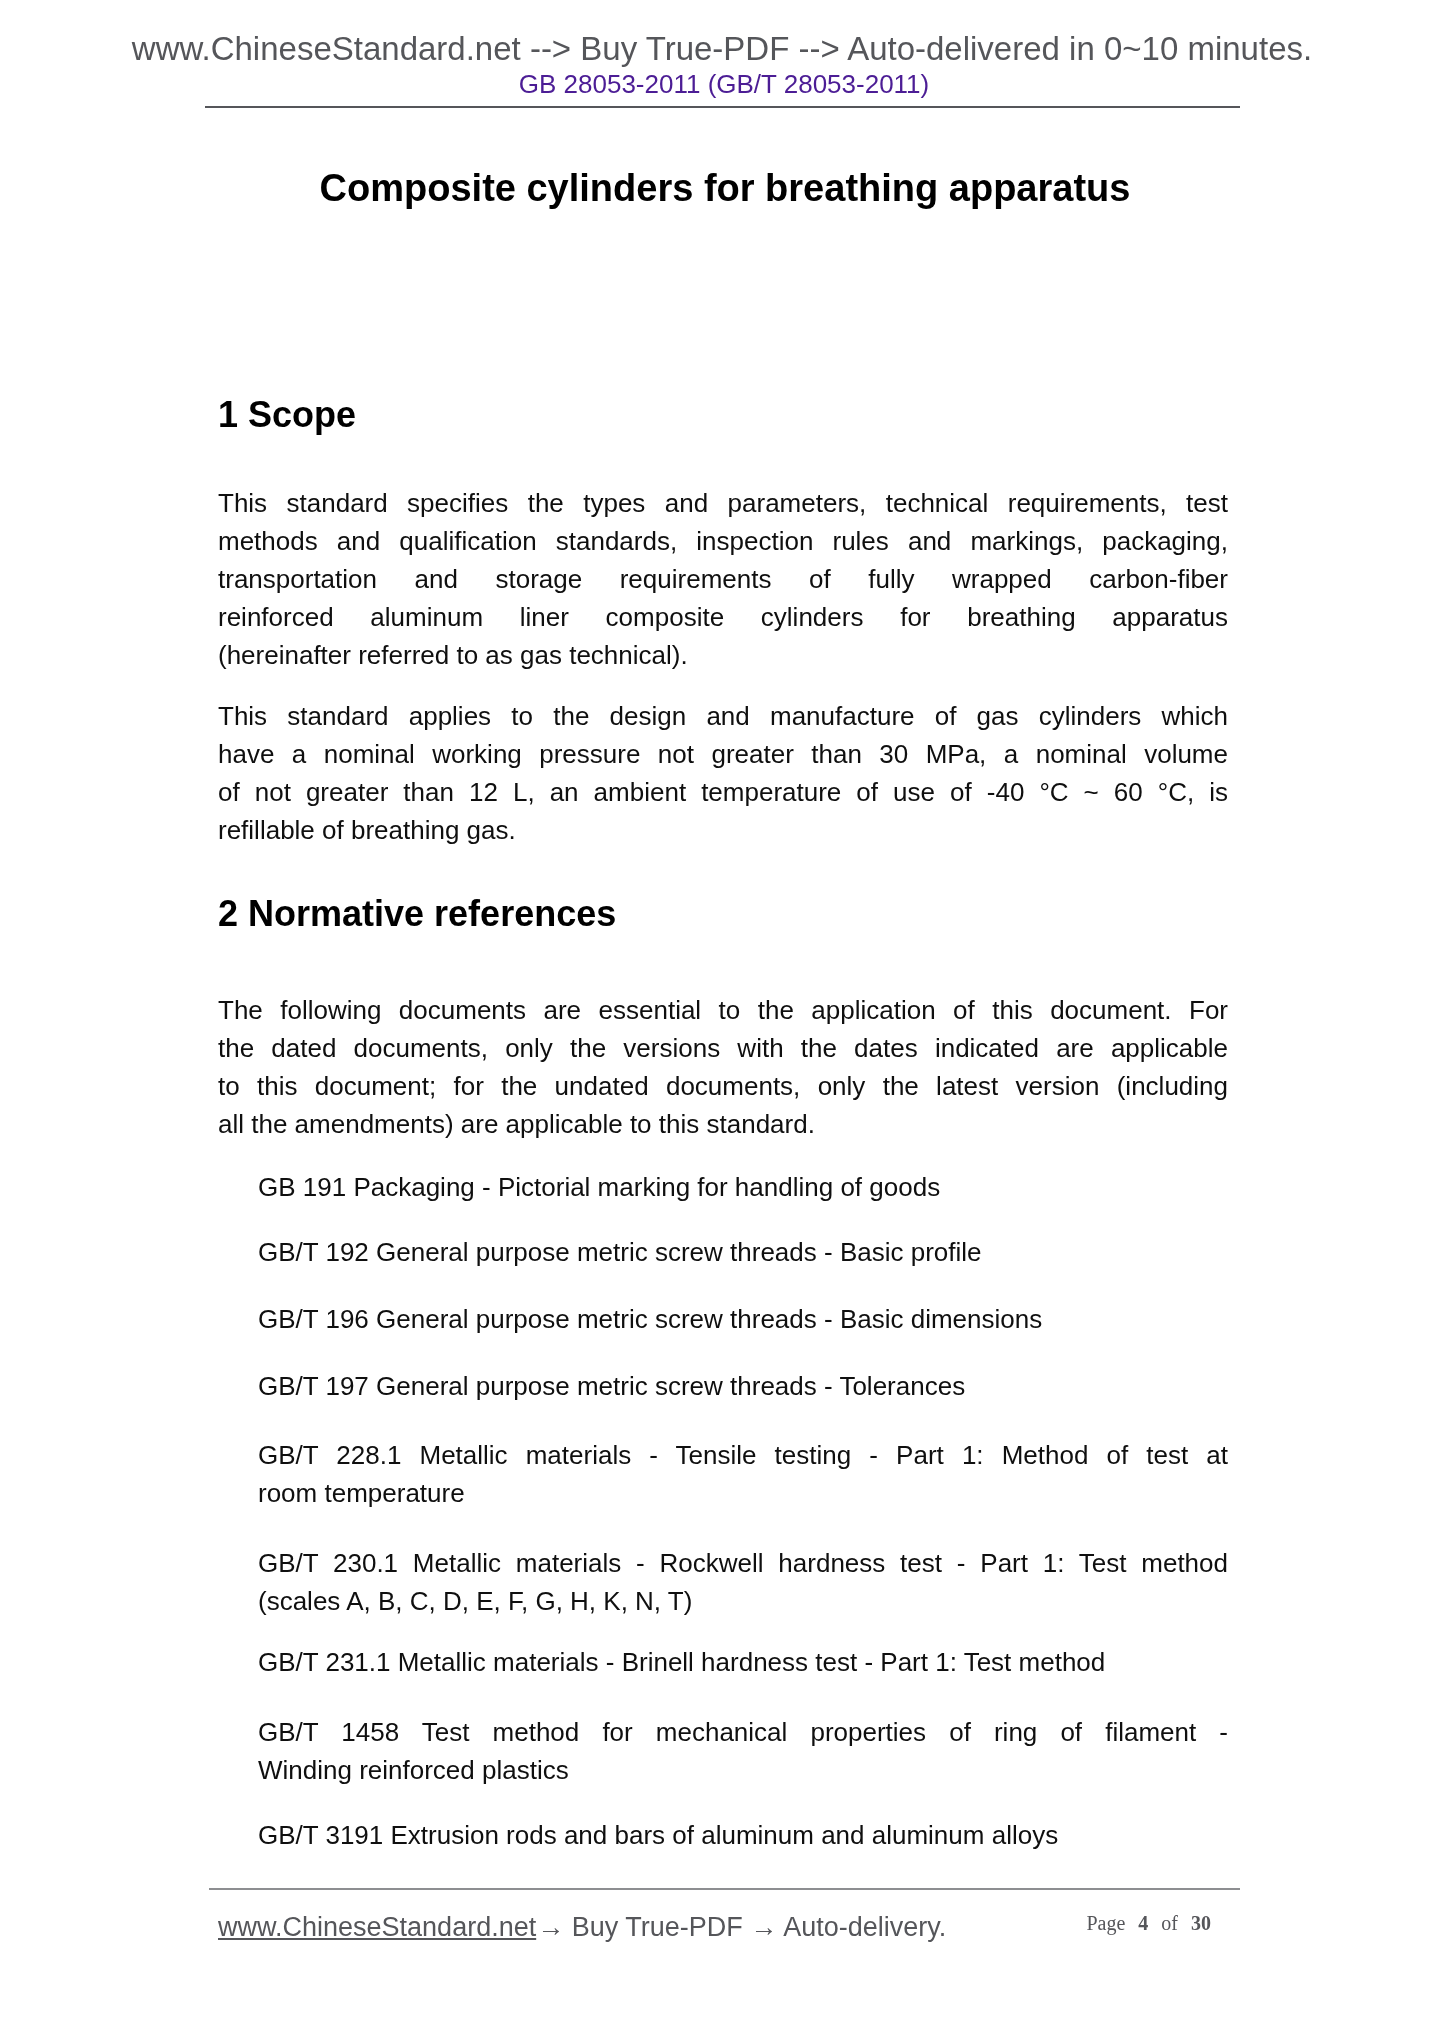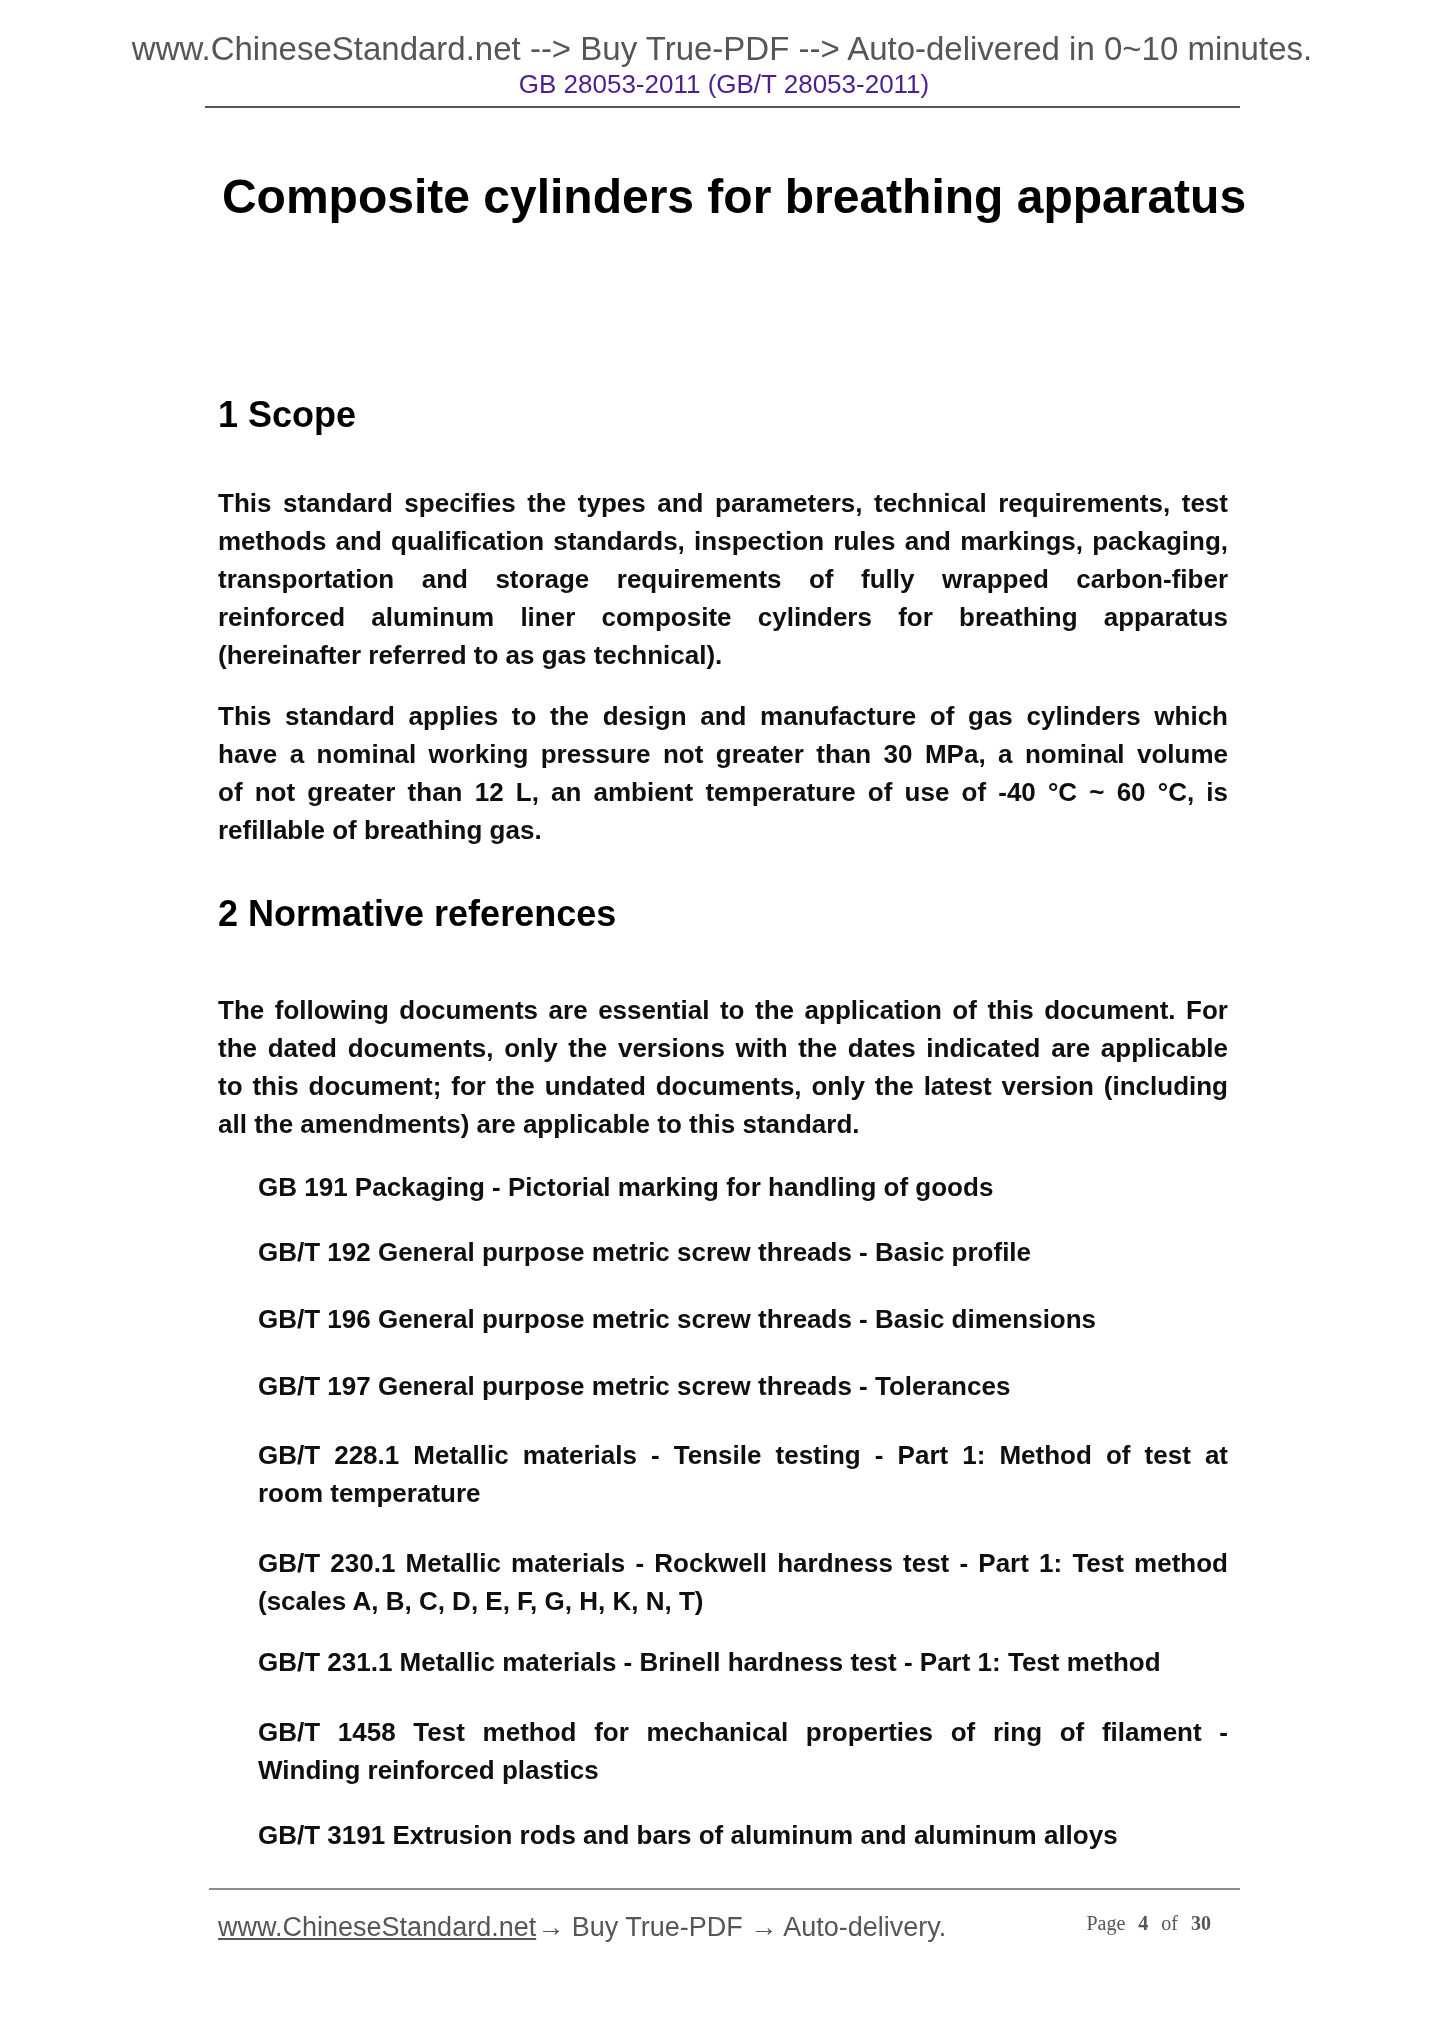--- a/index.html
+++ b/index.html
@@ -8,25 +8,25 @@
     font-family:"Liberation Sans","DejaVu Sans",sans-serif;color:#121212;overflow:hidden;
   }
   .hdr1{position:absolute;top:30px;left:722px;transform:translateX(-50%);
         white-space:nowrap;font-size:33px;color:#55565a;}
   .hdr2{position:absolute;top:69px;left:724px;transform:translateX(-50%);
         white-space:nowrap;font-size:26px;color:#4c1d95;}
   .rule{position:absolute;}
   #rule-top{top:106px;left:205px;width:1035px;height:2px;background:#55565a;}
   #rule-bottom{top:1888px;left:209px;width:1031px;height:2px;background:#8d8e91;}
   .doc-title{position:absolute;top:162px;left:722px;transform:translateX(-50%);
-             white-space:nowrap;font-size:48px;font-weight:bold;color:#000;margin:12px;line-height:46px;}
+             white-space:nowrap;font-size:38px;font-weight:bold;color:#000;margin:3px;line-height:46px;}
   .sec{position:absolute;left:218px;margin:0;font-size:36px;font-weight:bold;color:#000;line-height:44px;white-space:nowrap;}
   #sec1{top:393px;}
   #sec2{top:892px;}
-  .para{position:absolute;left:218px;width:1010px;font-size:26px;line-height:38px;color:#0f0f0f;font-weight:bold;}
+  .para{position:absolute;left:218px;width:1010px;font-size:26px;line-height:38px;color:#0f0f0f;}
   .para.ref{left:258px;width:970px;}
   .jl{text-align:justify;text-align-last:justify;}
   #para1{top:484px;}
   #para2{top:697px;}
   #para3{top:991px;}
   #ref1{top:1168px;}#ref2{top:1233px;}#ref3{top:1300px;}#ref4{top:1367px;}
   #ref5{top:1436px;}#ref6{top:1544px;}#ref7{top:1643px;}#ref8{top:1713px;}#ref9{top:1816px;}
   .footer-left{position:absolute;top:1910px;left:218px;font-size:27px;color:#55565a;line-height:34px;white-space:nowrap;}
   .flink{text-decoration:underline;color:#55565a;cursor:pointer;}
   .footer-tag{margin-left:1px;}

